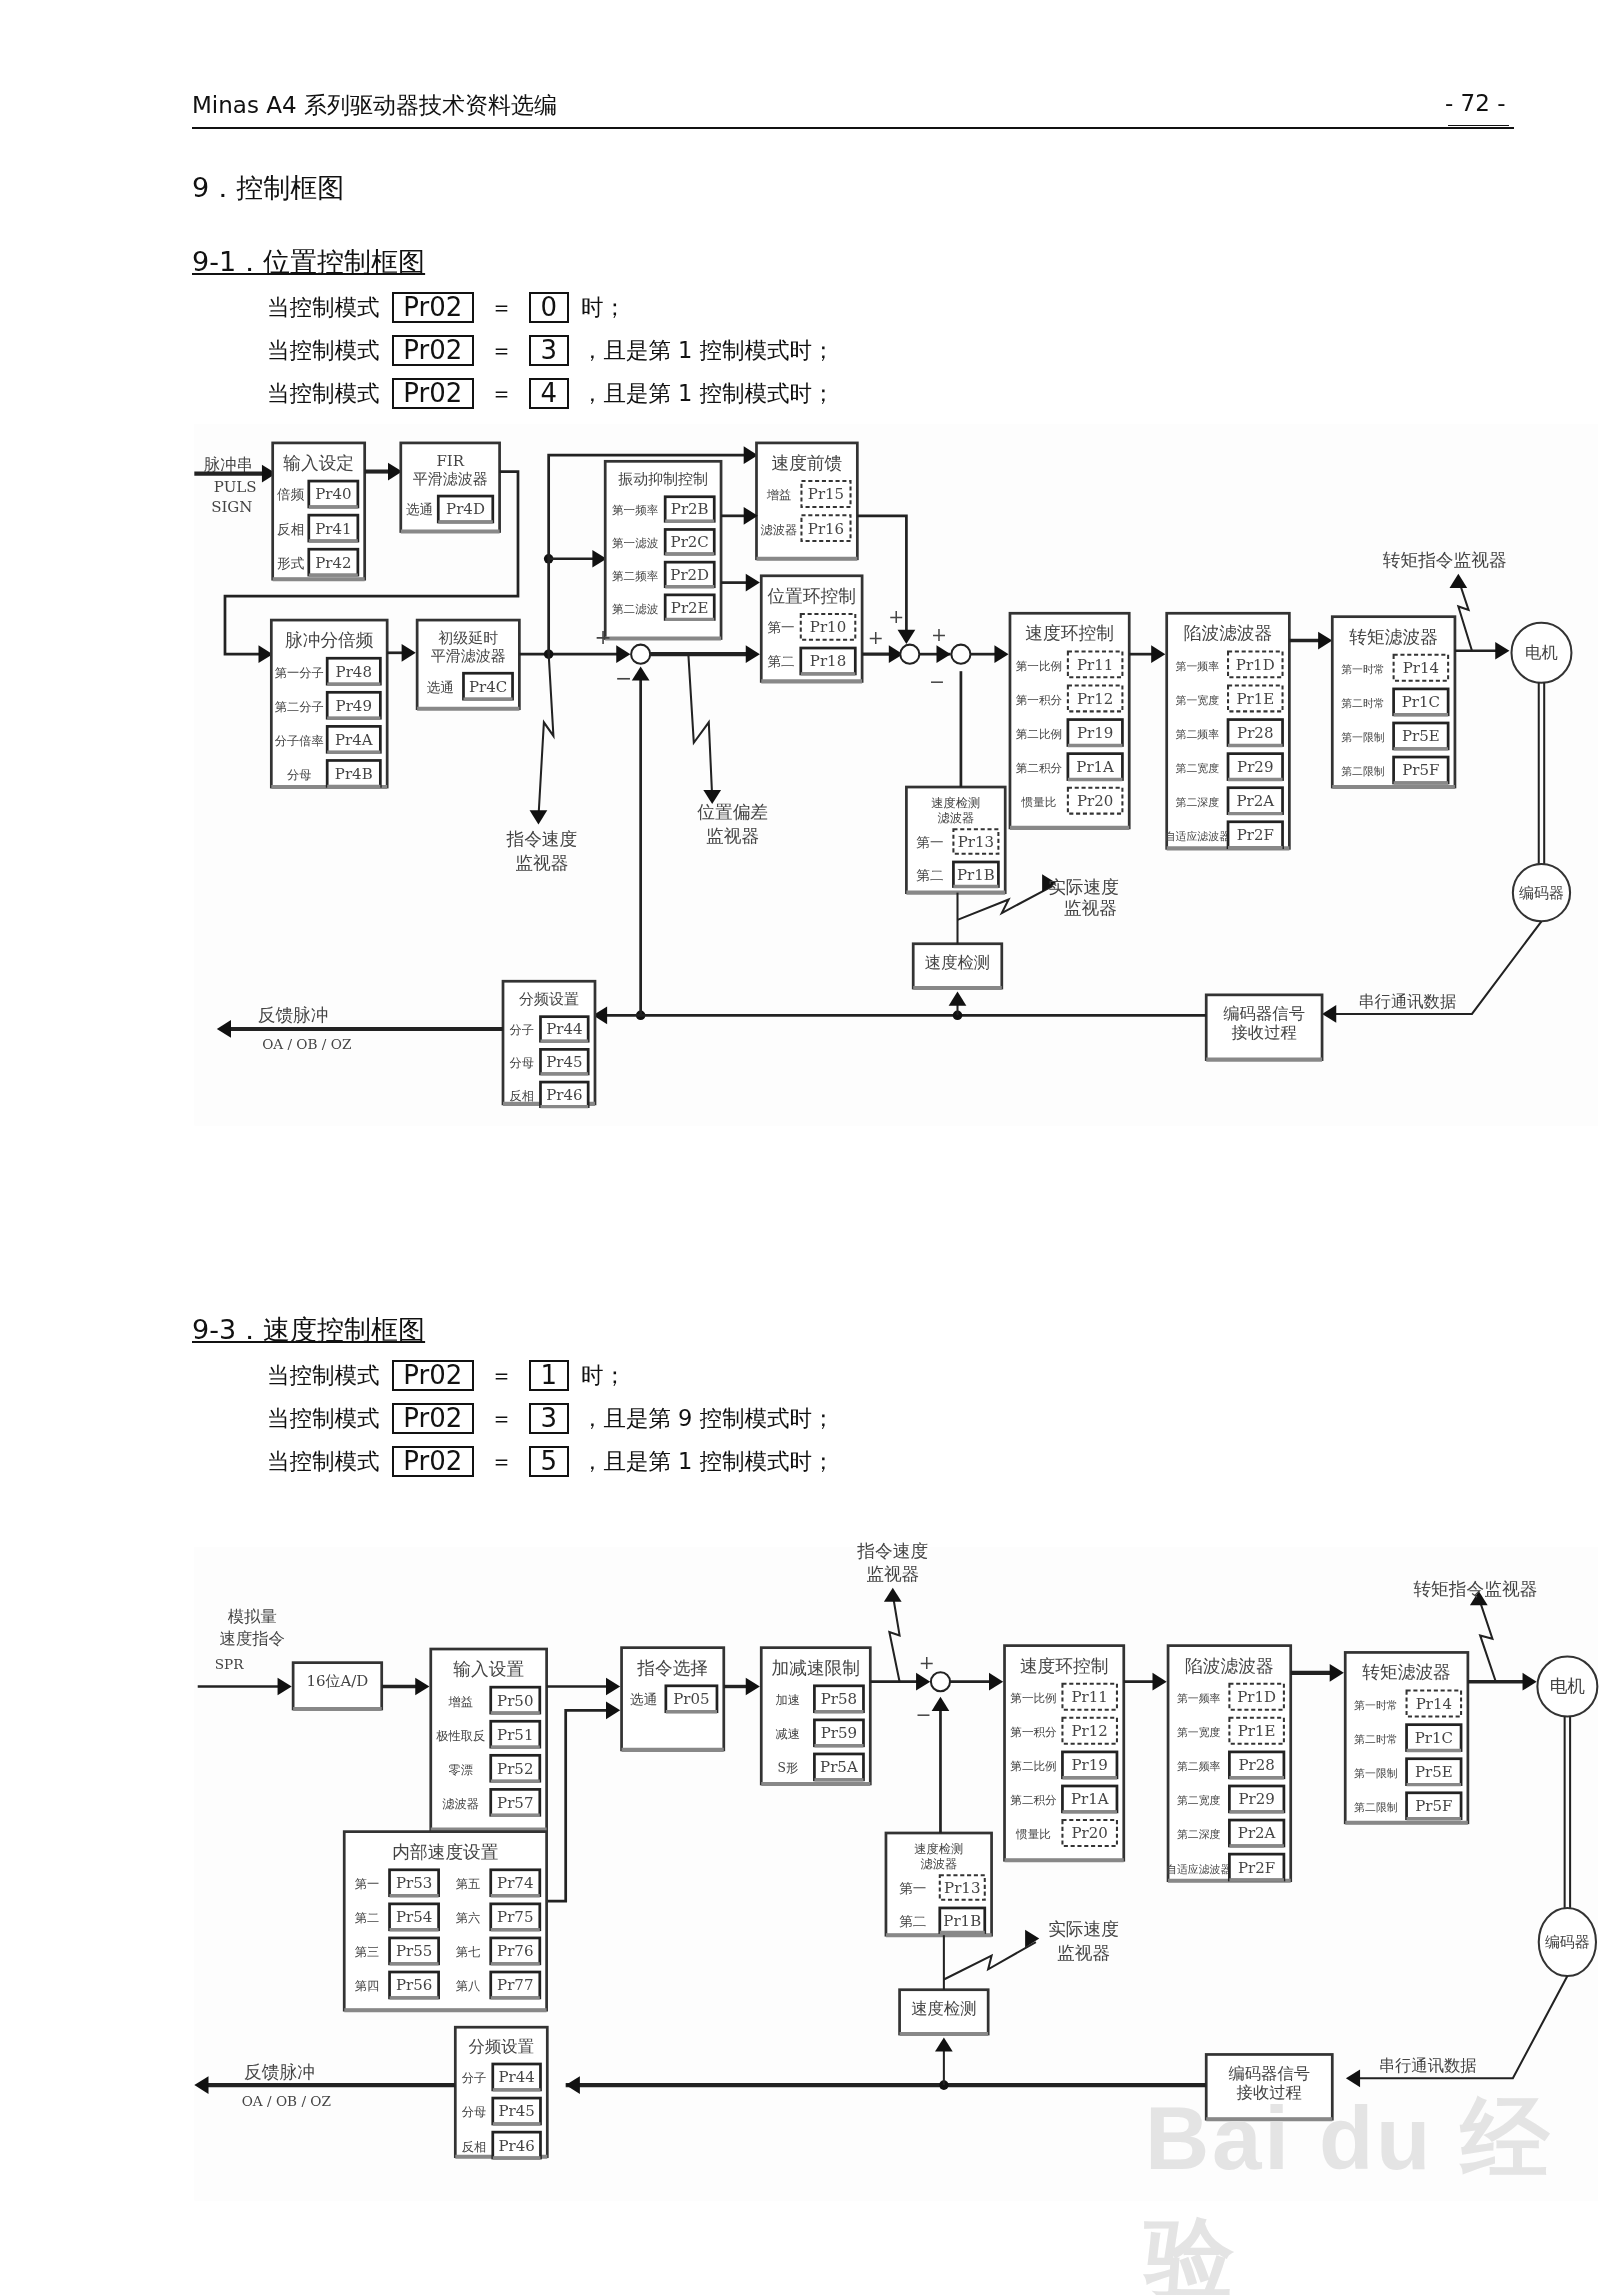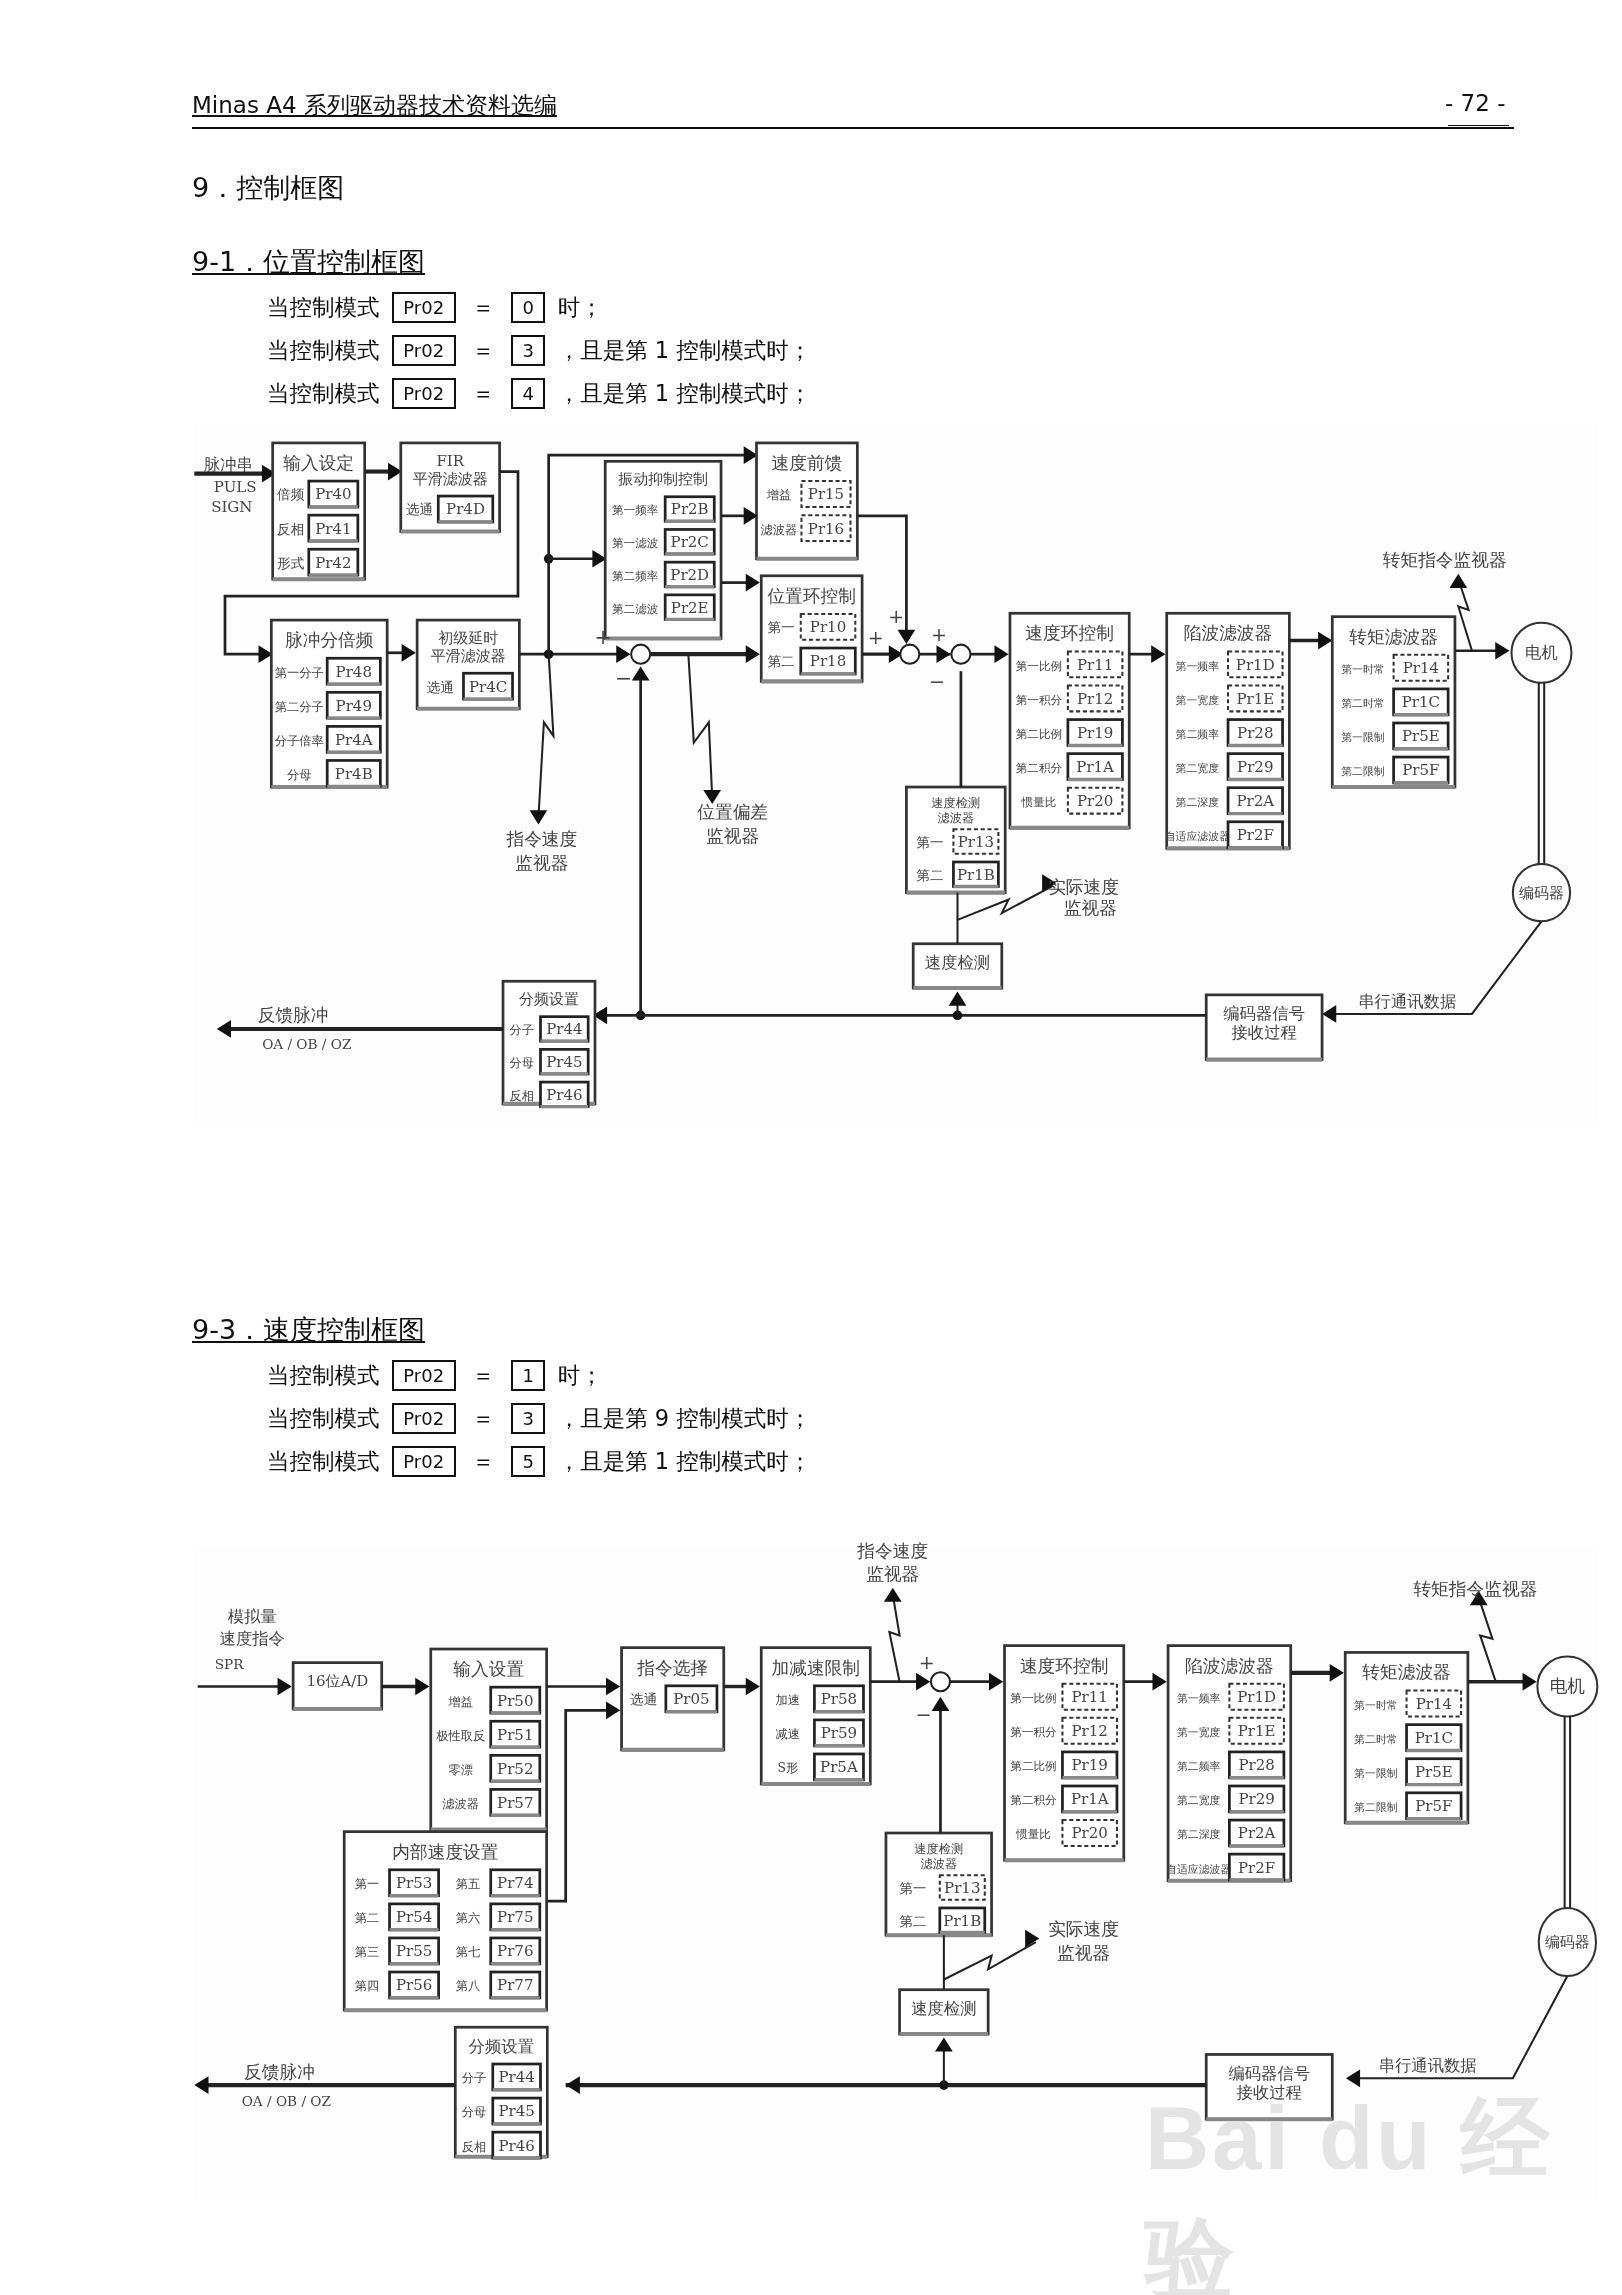--- a/index.html
+++ b/index.html
@@ -1,24 +1,24 @@
 <!DOCTYPE html>
 <html style="font-size:11px"><head>
 <meta charset="utf-8">
 <style>
   html,body{margin:0;padding:0;background:#fff;}
   body{width:1622px;height:2295px;position:relative;overflow:hidden;font-family:"DejaVu Sans","Liberation Sans",sans-serif;color:#111;}
-  .hdr{position:absolute;left:192px;top:90px;font-size:23px;text-decoration:underline;}
+  .hdr{position:absolute;left:192px;top:90px;font-size:23px;}
   .pgno{position:absolute;left:1445px;top:90px;font-size:23px;}
   .hdr-line{position:absolute;left:192px;top:127px;width:1322px;height:2px;background:#111;}
   .pg-ul{position:absolute;left:1448px;top:125px;width:61px;height:1.4px;background:#111;}
   .h1{position:absolute;left:192px;top:158px;font-size:27px;margin-top:12px;}
   .h2{position:absolute;left:192px;font-size:27px;text-decoration:underline;}
   .cond{position:absolute;left:267px;font-size:22.5px;display:flex;align-items:center;gap:0;}
-  .cond .bx{display:inline-block;border:2px solid #111;padding:0 9.5px;line-height:27px;margin:0 12.3px;font-size:18px;}
+  .cond .bx{display:inline-block;border:2px solid #111;padding:0 9.5px;line-height:27px;margin:0 12.3px;font-size:26px;}
   .cond .eq{margin:0 4.1px;}
   .diagram{position:absolute;left:0;top:0;}
   svg text{font-family:"DejaVu Serif","Liberation Serif",serif;fill:#444;}
   .wm{position:absolute;left:1145px;top:2079px;font-family:"Liberation Sans",sans-serif;color:#e4e4e4;}
   .wm .big{font-size:89px;font-weight:bold;letter-spacing:2.7px;}
 </style>
 </head>
 <body>
 
 <div class="hdr">Minas A4 系列驱动器技术资料选编</div>

